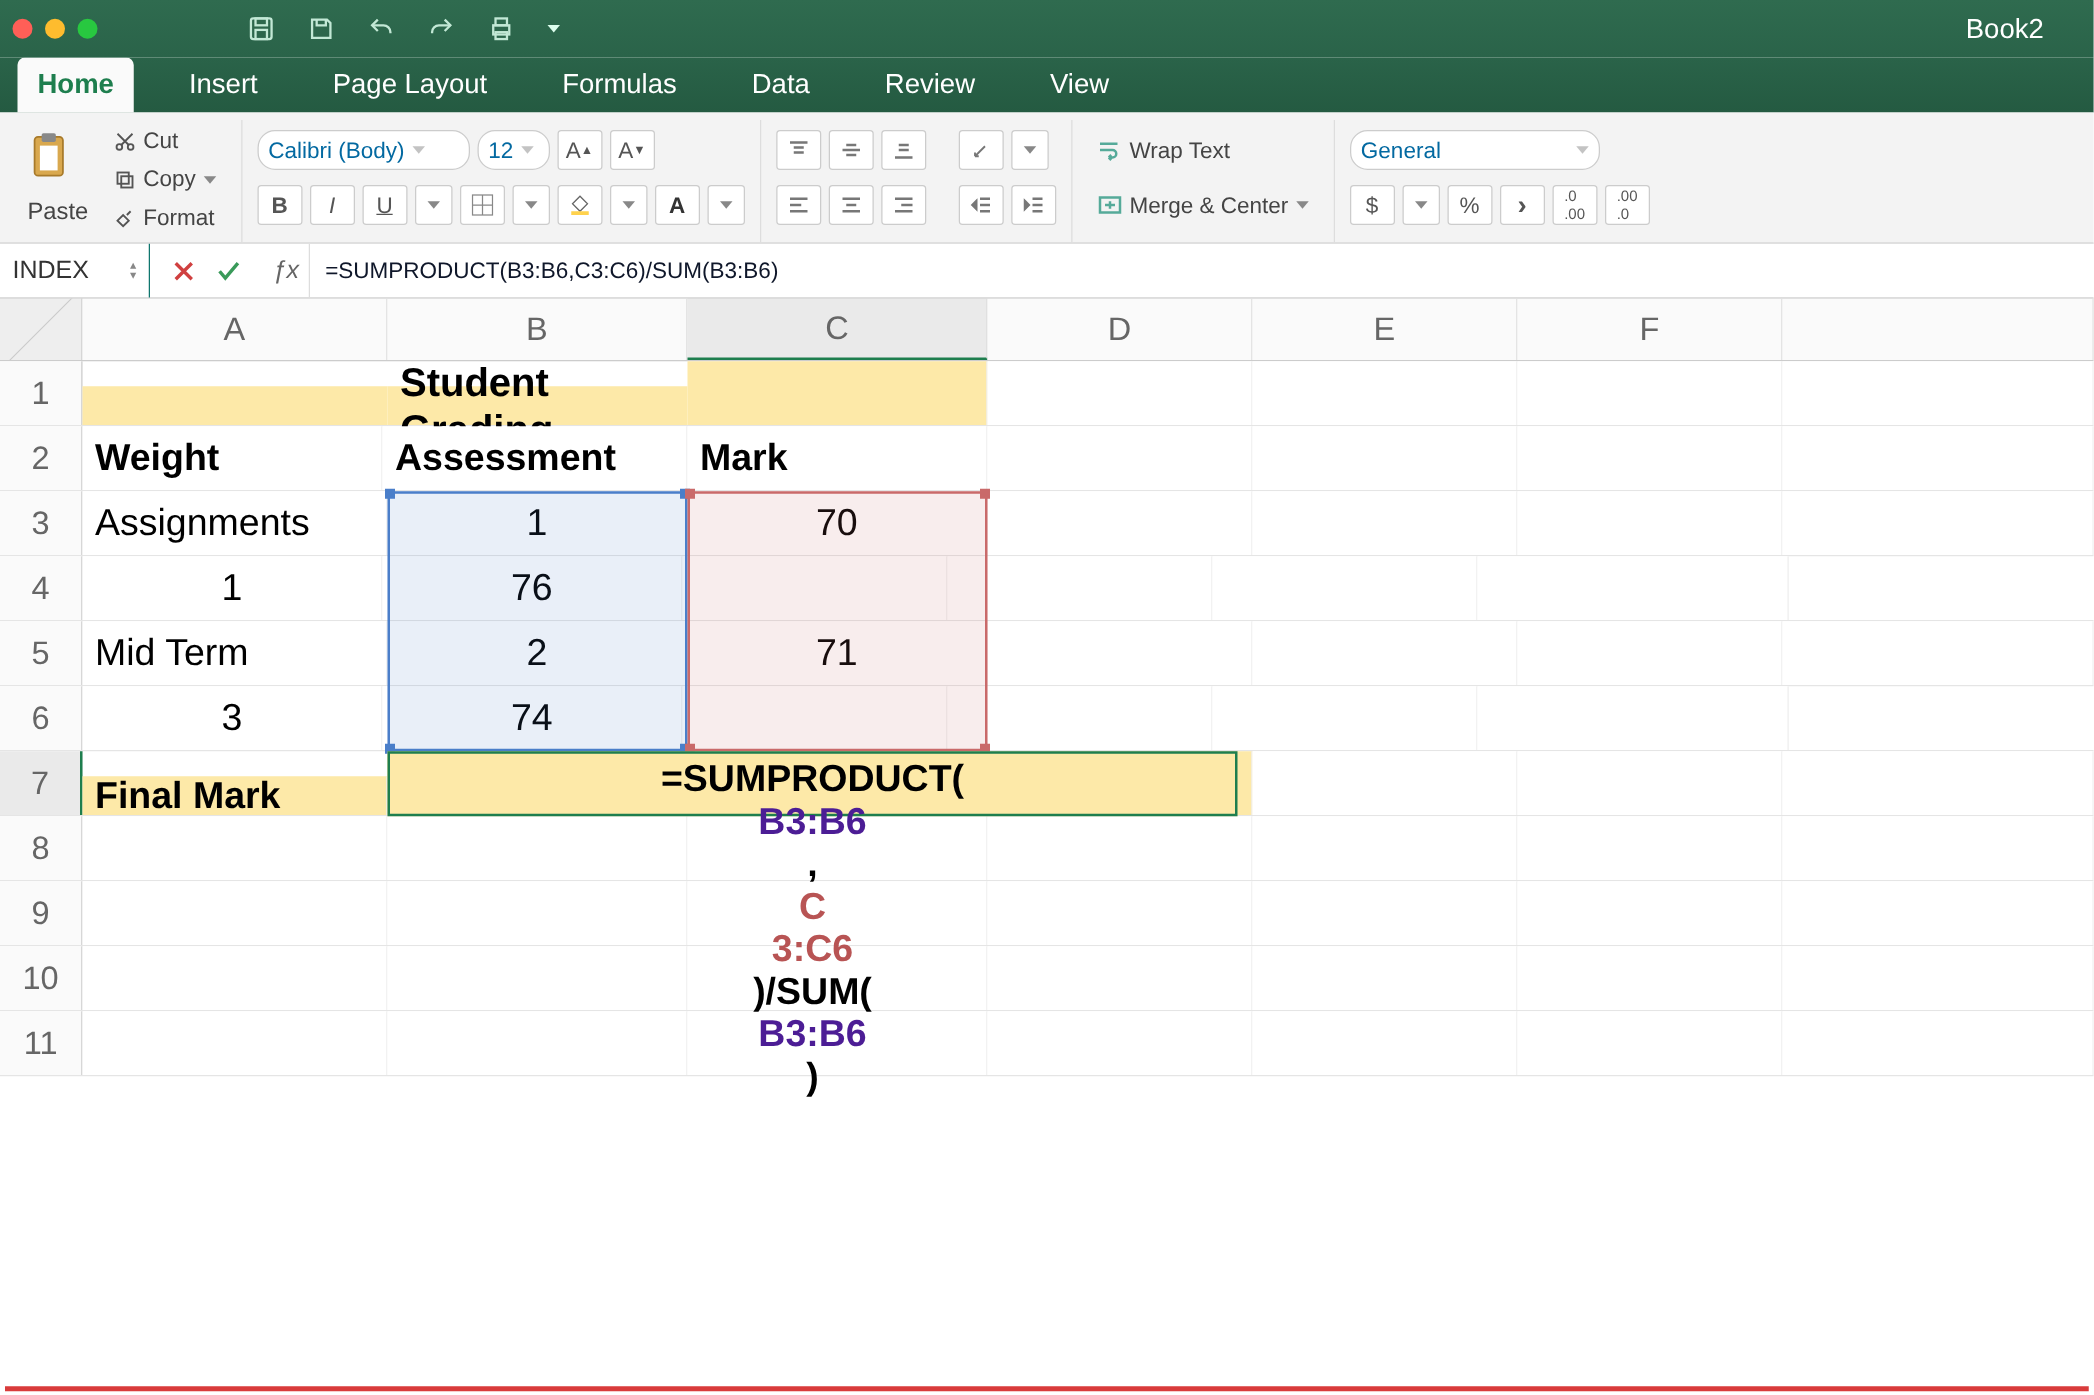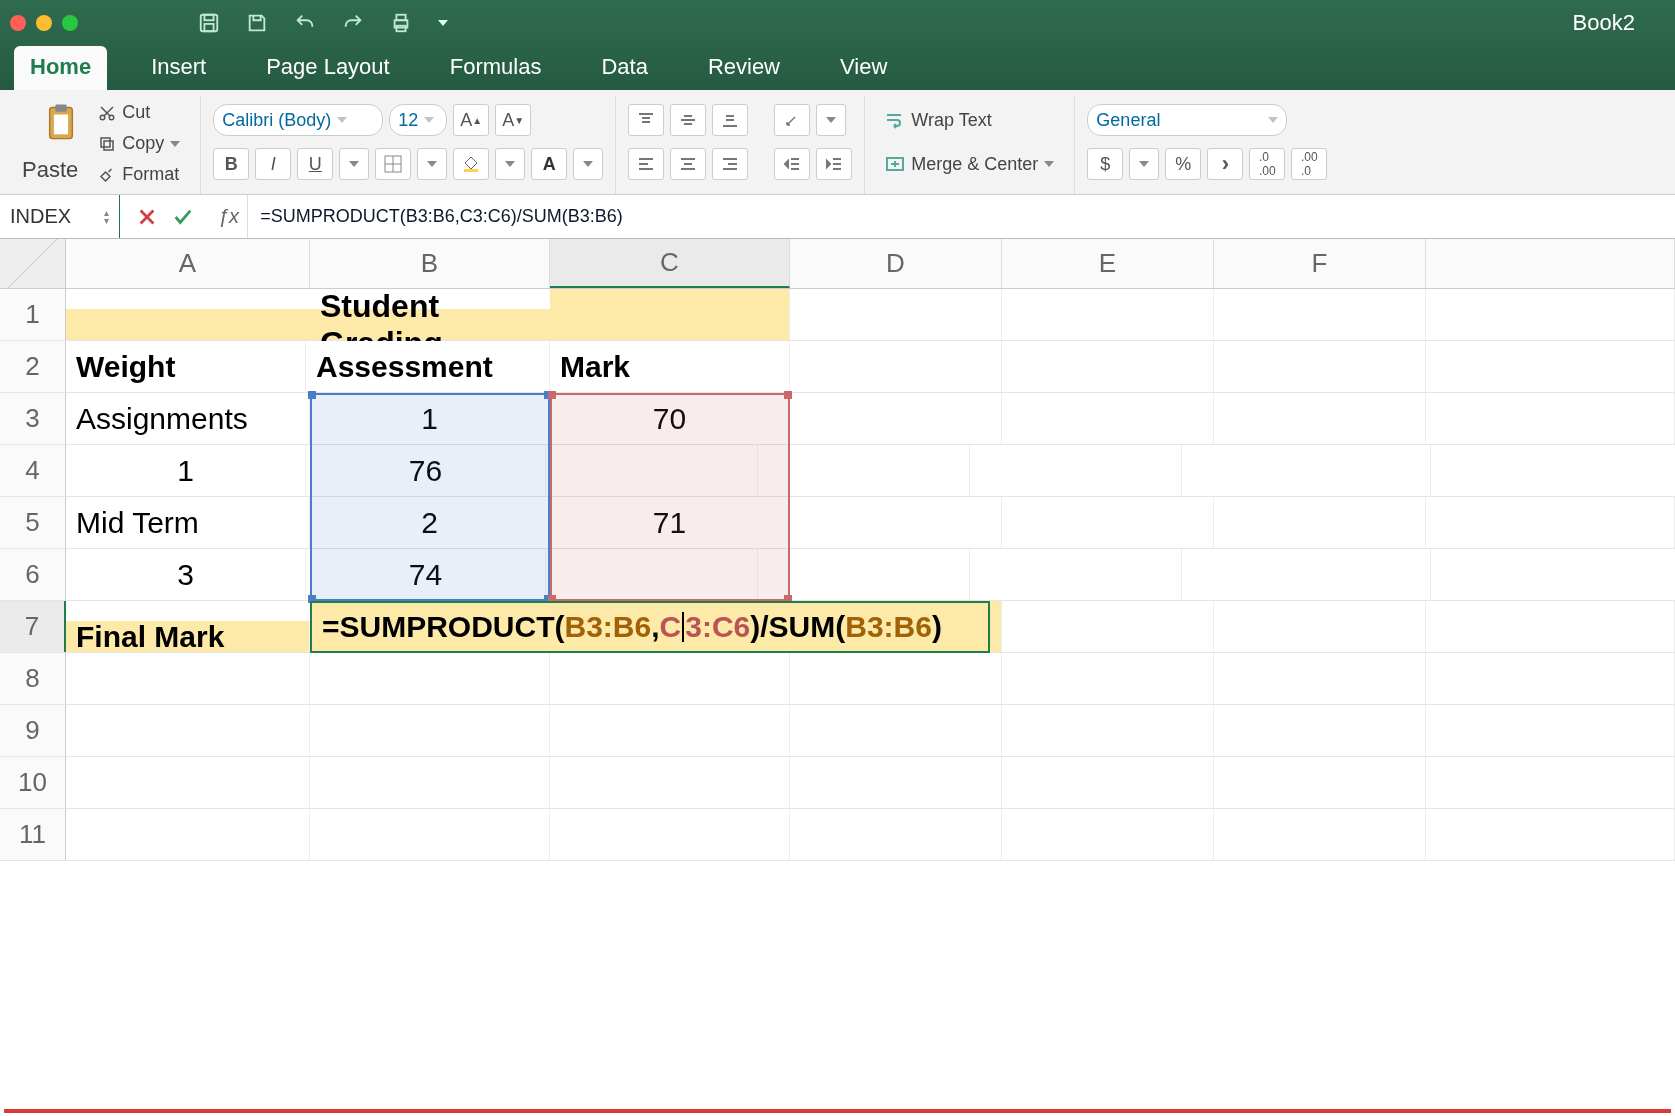--- a/index.html
+++ b/index.html
@@ -18,21 +18,21 @@
 
 .tabsbar { height: 44px; background: linear-gradient(#2a6349,#245a41); display: flex; align-items: flex-end; padding: 0 14px; gap: 28px; }
 .tab { color: #fff; font-size: 22px; padding: 8px 16px 10px; cursor: pointer; margin-top: 22px; }
 .tab.active { background: #fafafa; color: #1e7e4e; border-radius: 6px 6px 0 0; font-weight: 600; }
 
 
 .ribbon { height: 105px; background: #f3f3f3; border-bottom: 1px solid #ccc; display: flex; padding: 6px 8px 0; gap: 6px; }
 .group { border-right: 1px solid #ddd; padding: 2px 12px 2px 6px; display: flex; flex-direction: column; }
 .group:last-child { border-right: none; }
 .group-row { display: flex; align-items: center; gap: 6px; height: 44px; }
-.big-btn { display:flex; flex-direction:column; align-items:flex-end; justify-content:center; gap:14px; padding:4px 8px; font-size:22px; color:#444; height:90px;}
+.big-btn { display:flex; flex-direction:column; align-items:flex-start; justify-content:center; gap:14px; padding:4px 8px; font-size:19px; color:#444; height:90px;}
 .btn { display:flex; align-items:center; gap:6px; padding:4px 8px; font-size:18px; color:#444; border-radius:4px; cursor:pointer; }
 .combo { display:flex; align-items:center; border:1px solid #ccc; background:#fff; height:32px; padding:0 8px; font-size:18px; color:#0369a1; border-radius:14px; }
 .combo .caret { margin-left:6px; opacity:.5; }
 .iconbox { width:36px; height:32px; border:1px solid #ccc; background:#fff; border-radius:3px; display:flex; align-items:center; justify-content:center; font-size:18px; color:#555;}
 .iconbox.sm{width:30px;}
 
 
 .fbar { height: 44px; border-bottom: 1px solid #bbb; background:#fff; display:flex; align-items:center; }
 .namebox { width: 120px; height: 100%; border-right:1px solid #0f766e; display:flex; align-items:center; padding:0 10px; font-size:20px; color:#333;}
 .namebox .stepper{margin-left:auto; display:flex; flex-direction:column; line-height:8px; color:#888; font-size:10px;}
@@ -61,21 +61,21 @@
 
 
 .overlay{position:absolute; pointer-events:none;}
 .range-blue{ border:2px solid #4a7ec9; background:rgba(74,126,201,.12);}
 .range-red{ border:2px solid #c96a6a; background:rgba(201,106,106,.12);}
 .handle{position:absolute;width:8px;height:8px;}
 .hb{background:#4a7ec9;}
 .hr{background:#c96a6a;}
 
 .editing-cell{ position:absolute; border:2px solid #1e7e4e; background:#fde9a8; font-size:30px; font-weight:700; padding:4px 10px; display:flex; align-items:center; white-space:nowrap;}
-.tok-blue{color:#a16207;}
+.tok-blue{color:#4c1d95;}
 .tok-red{color:#b85454;}
 .tok-black{color:#000;}
 .cursor-line{display:inline-block;width:2px;height:30px;background:#000;vertical-align:middle;margin:0 1px;}
 
 svg{display:block;}
 .caret-down{display:inline-block;width:0;height:0;border-left:5px solid transparent;border-right:5px solid transparent;border-top:6px solid #888;}
 </style>
 </head>
 <body>
 
@@ -464,21 +464,21 @@
     <div class="handle hb" style="left:-4px;bottom:-4px;"></div>
       <div class="handle hb" style="right:-4px;bottom:-4px;"></div>
   </div>
   <div class="overlay range-red" style="left:550px; top:154px; width:240px; height:208px;">
     <div class="handle hr" style="left:-4px;top:-4px;"></div>
       <div class="handle hr" style="right:-4px;top:-4px;"></div>
     <div class="handle hr" style="left:-4px;bottom:-4px;"></div>
       <div class="handle hr" style="right:-4px;bottom:-4px;"></div>
   </div>
 
-  <div class="editing-cell" style="left:310px; top:362px; height:52px; width:680px;">
+  <div class="editing-cell" style="left:310px; top:362px; height:52px; width:680px;flex-direction:column;">
     <span class="tok-black">=SUMPRODUCT(</span>
       <span class="tok-blue">B3:B6</span>
       <span class="tok-black">,</span>
       <span class="tok-red">C</span>
       <span class="cursor-line"></span>
       <span class="tok-red">3:C6</span>
       <span class="tok-black">)/SUM(</span>
       <span class="tok-blue">B3:B6</span>
       <span class="tok-black">)</span>
   </div>

